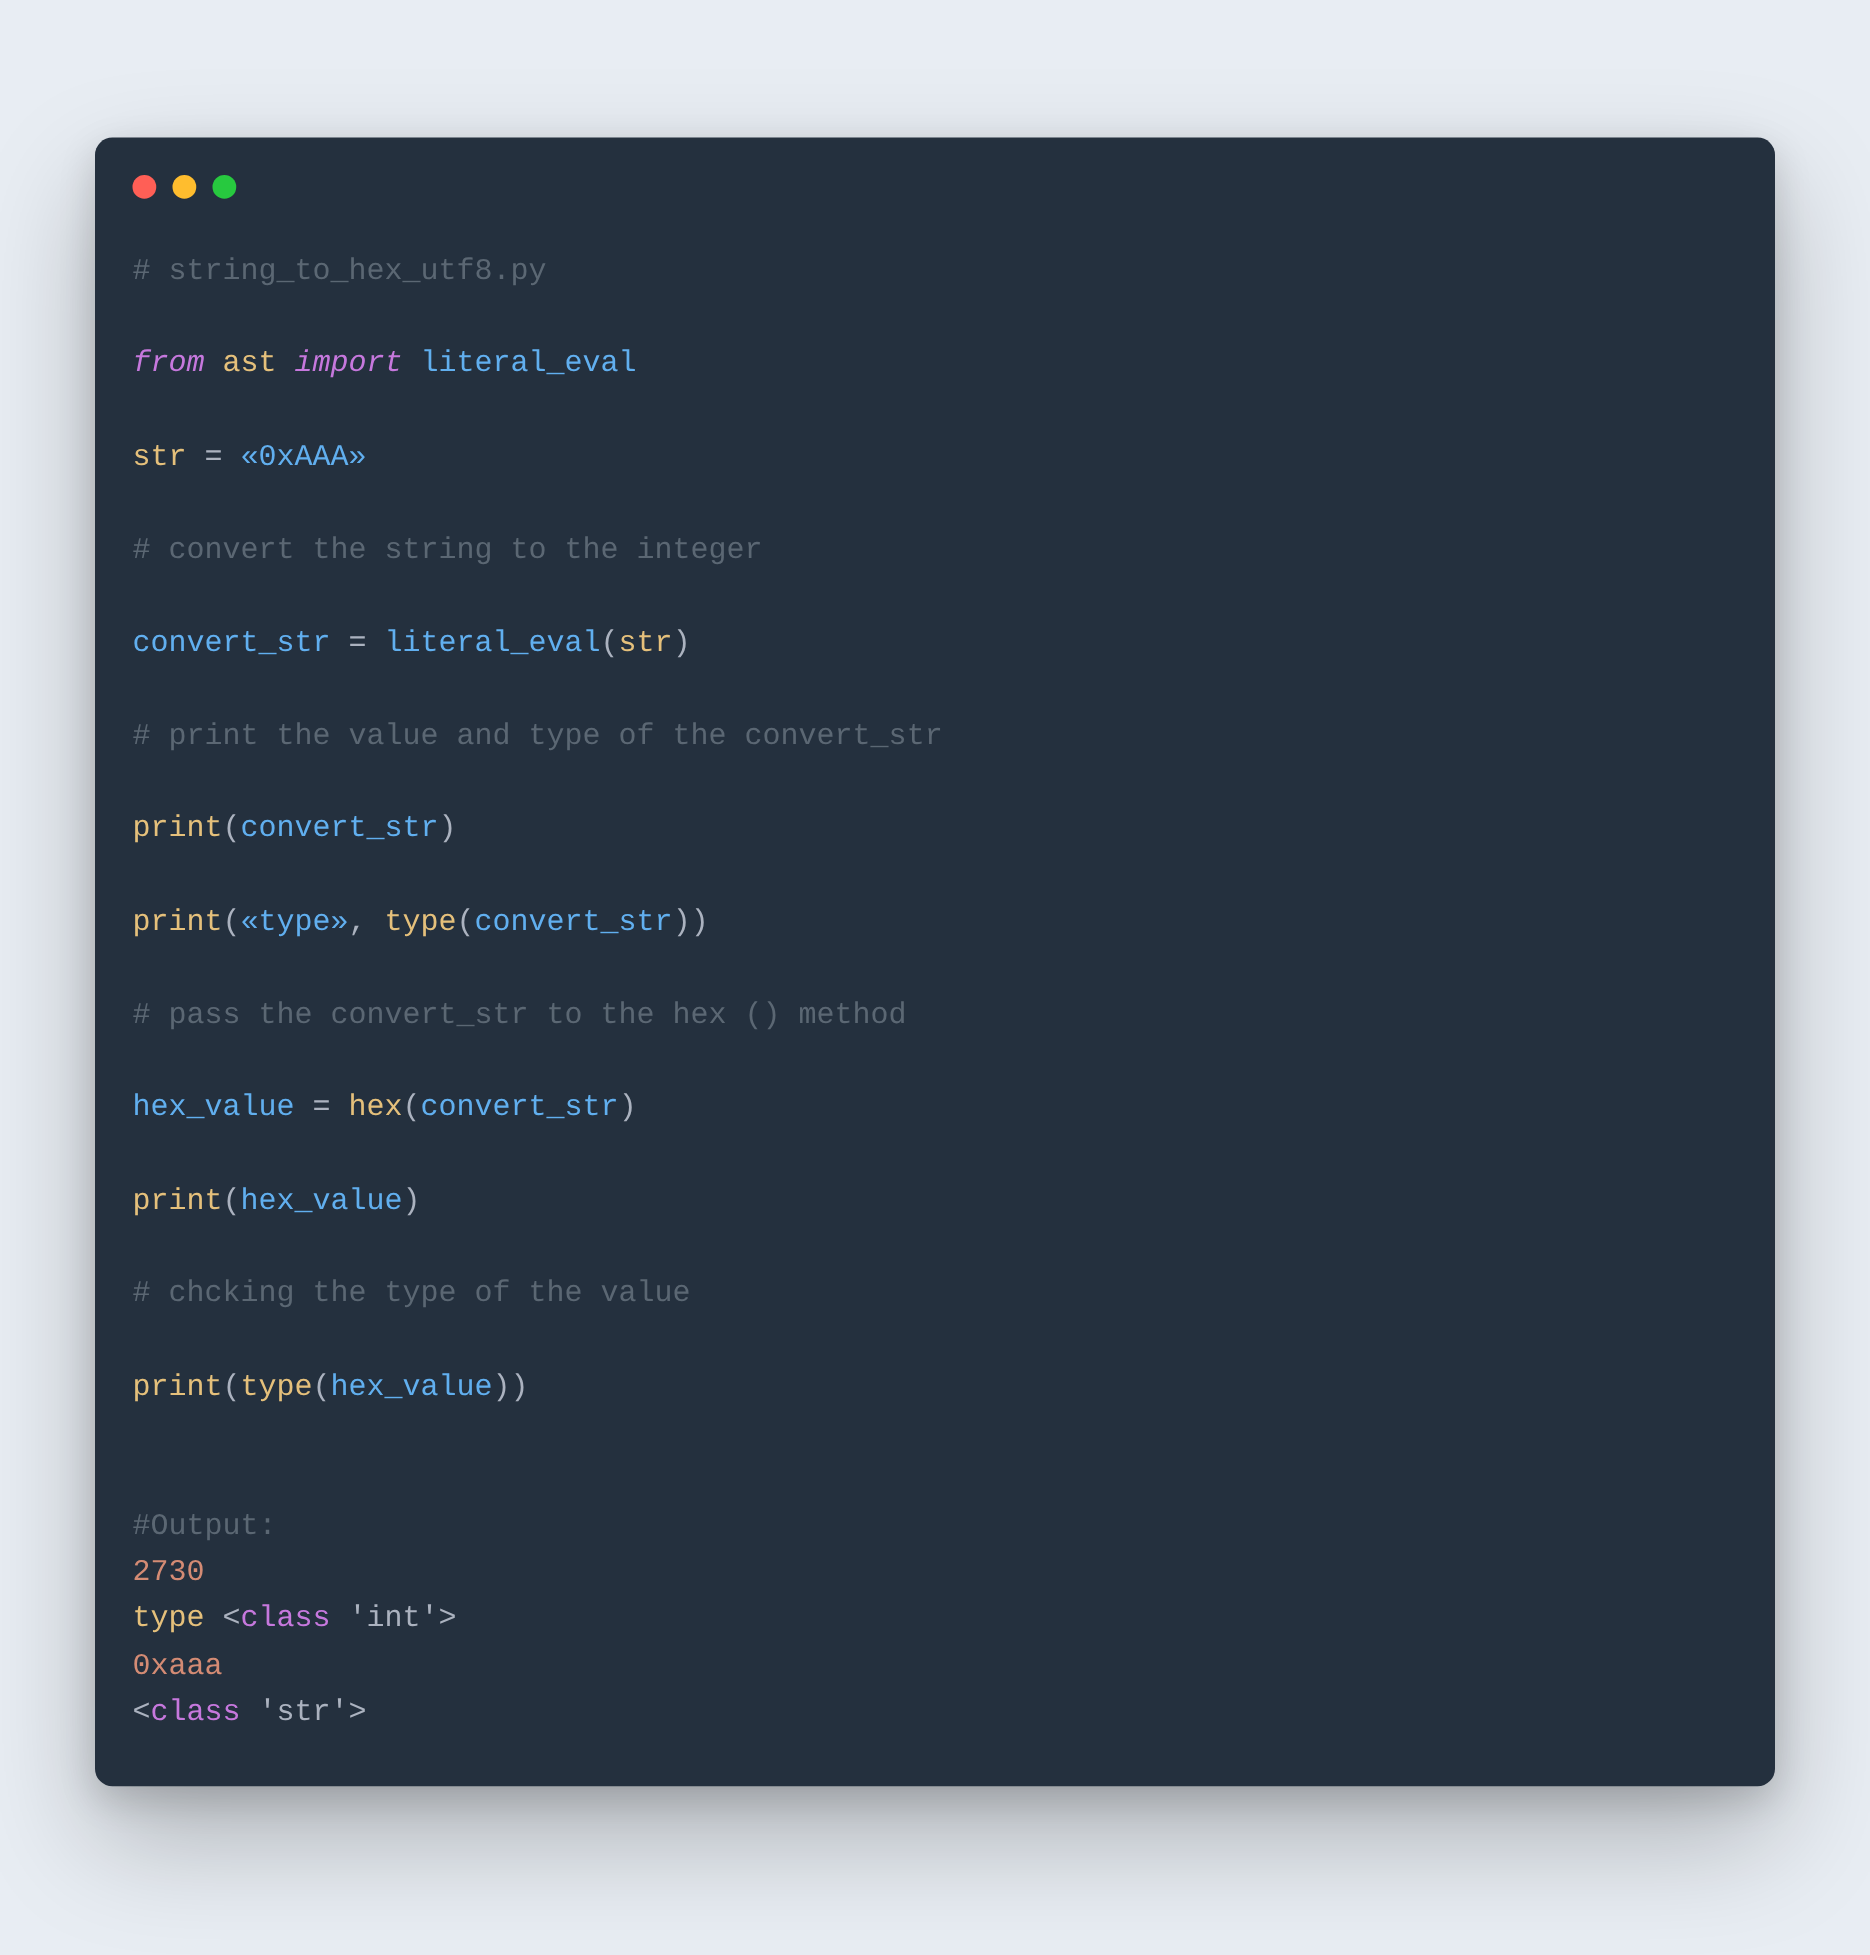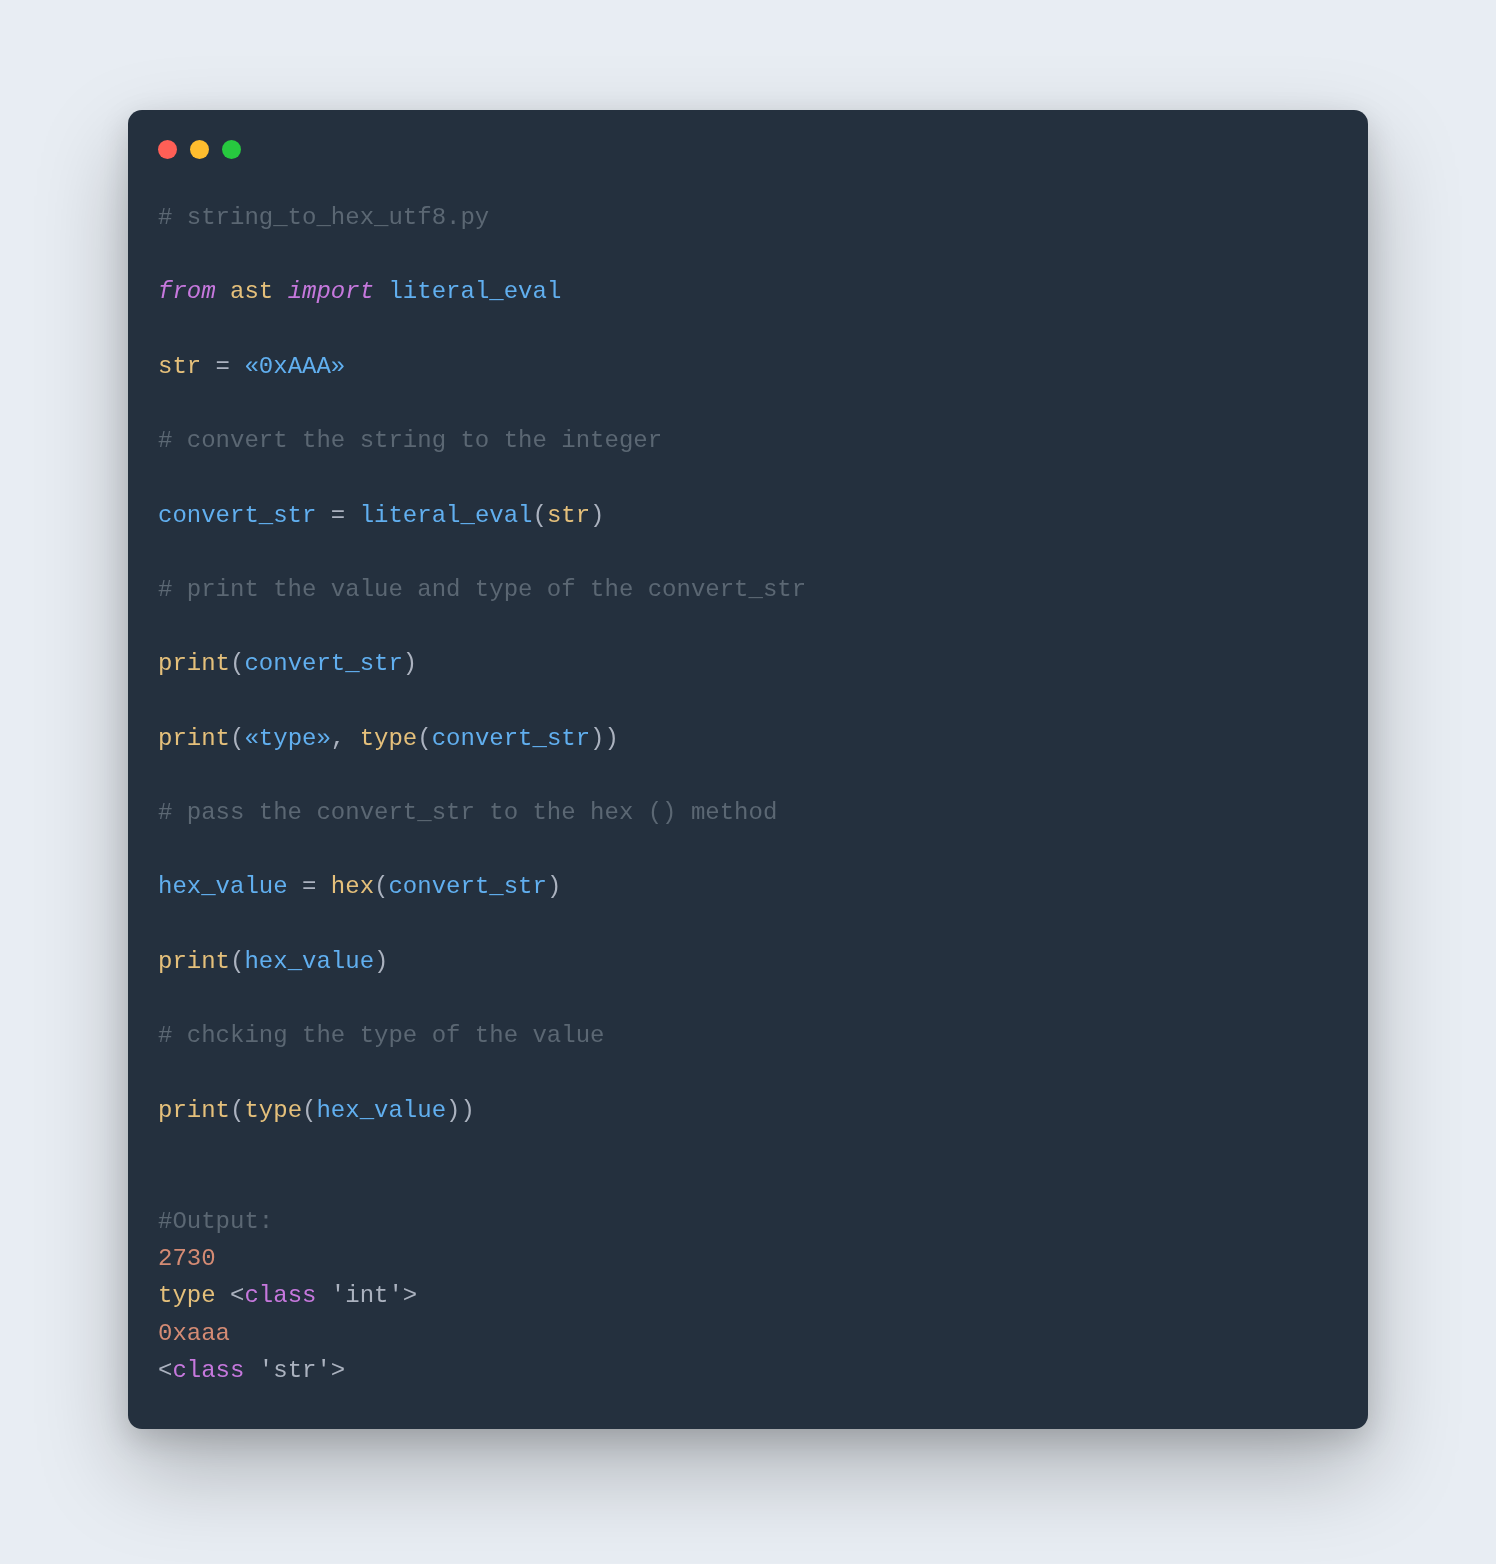--- a/index.html
+++ b/index.html
@@ -12,21 +12,21 @@
       font-family: -apple-system, BlinkMacSystemFont, "Segoe UI", sans-serif;
       display: flex;
       justify-content: center;
       align-items: flex-start;
       min-height: 100vh;
       padding: 110px 40px 140px 40px;
     }
     .window {
       background: #24303e;
       border-radius: 14px;
-      width: 1240px;
+      width: 1344px;
       box-shadow: 0 40px 90px rgba(0,0,0,0.25), 0 10px 30px rgba(0,0,0,0.15);
       padding: 0 0 30px 0;
       overflow: hidden;
     }
     .titlebar {
       display: flex;
       align-items: center;
       gap: 13px;
       padding: 30px 30px 10px 30px;
     }

